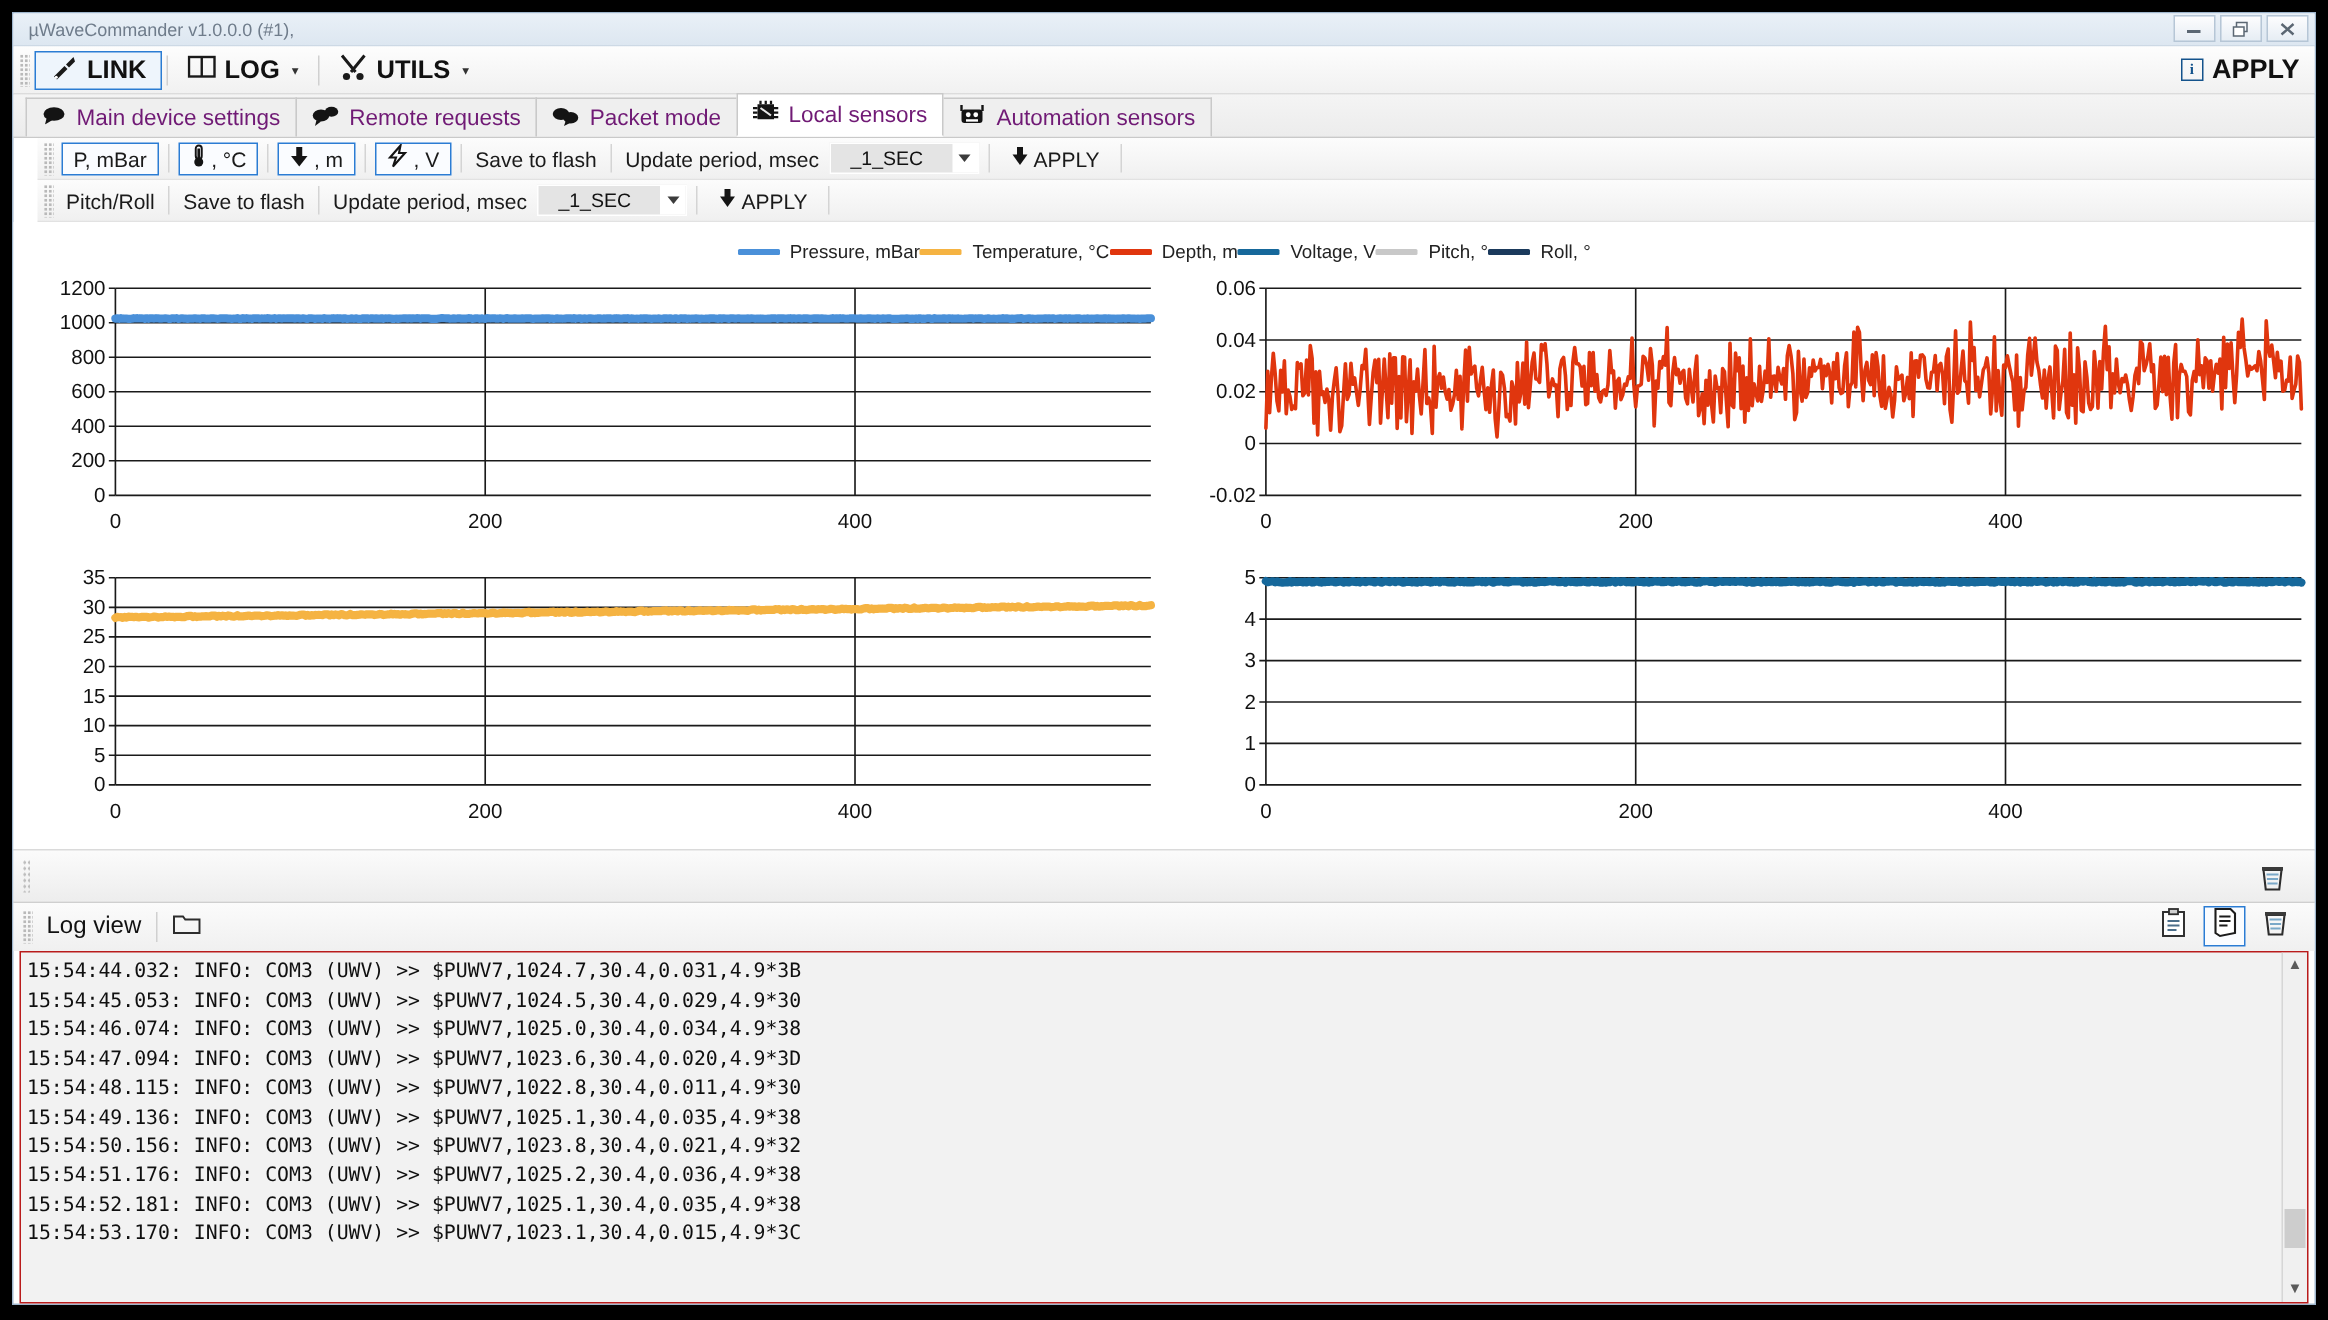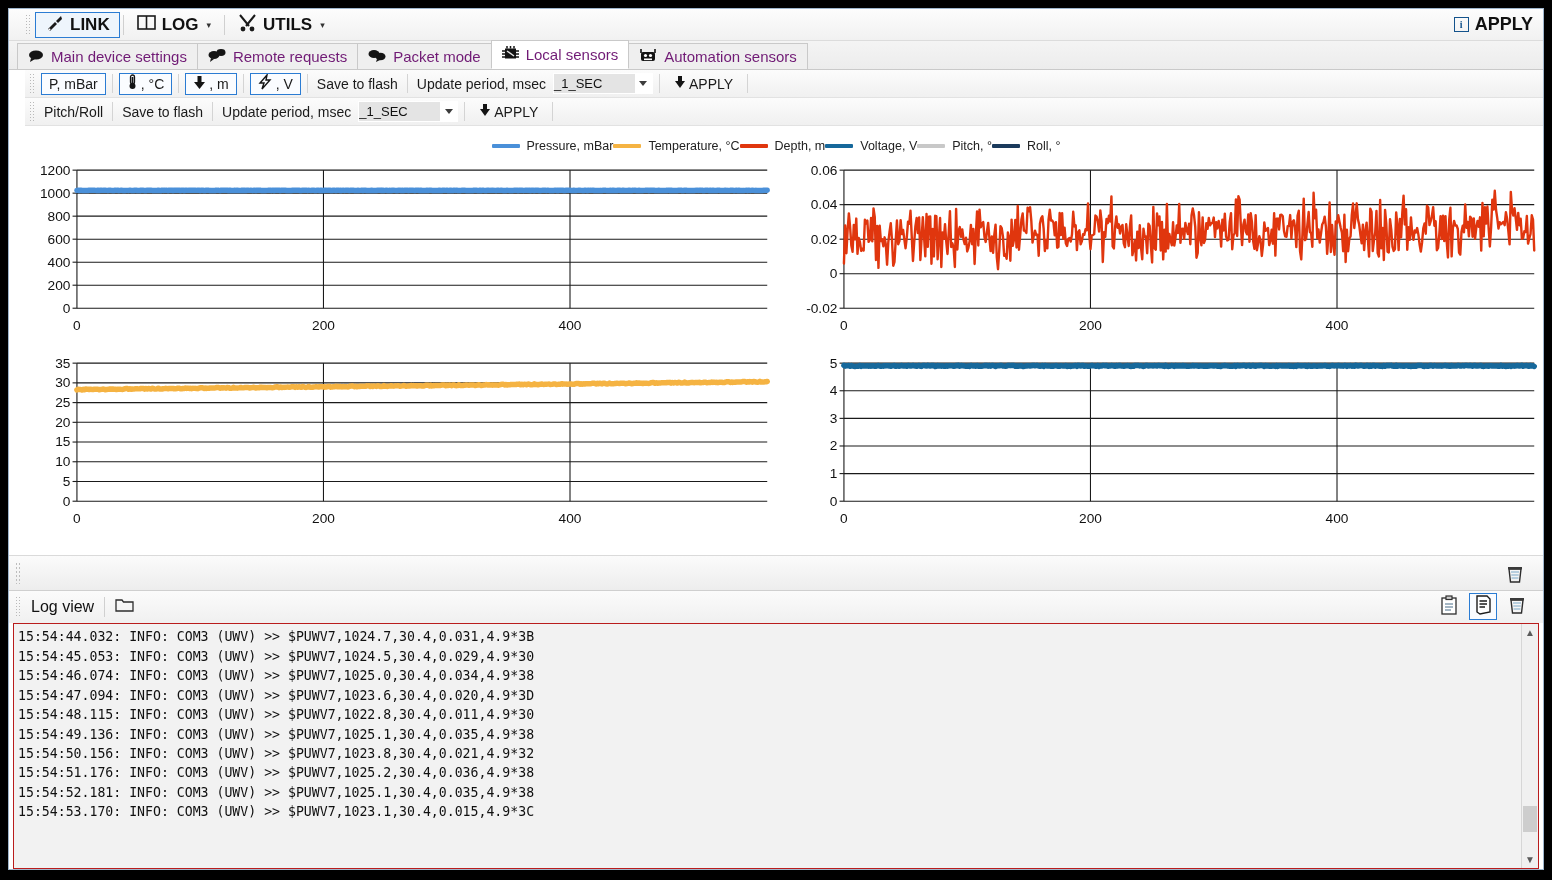--- a/index.html
+++ b/index.html
@@ -39,21 +39,21 @@
     display: flex; align-items: center; justify-content: center;
     font-size: 11px; color: #5b6773;
   }
   .wb svg { display: block; }
   
   .menustrip {
     height: 32px;
     background: linear-gradient(#fdfdfd, #f1f1f1);
     border-bottom: 1px solid #dcdcdc;
     display: flex; align-items: center;
-    padding-left: 16px;
+    padding-left: 4px;
     position: relative;
     flex: 0 0 auto;
   }
   .gripper {
     width: 7px; height: 22px;
     background-image: radial-gradient(#b9b9b9 40%, transparent 41%);
     background-size: 3px 3px;
     margin-right: 3px;
   }
   .menubtn {
@@ -120,21 +120,21 @@
   .tbsep { width: 1px; height: 19px; background: #d4d4d4; margin: 0 4px; }
   .tlabel { padding: 0 5px; white-space: nowrap; }
   .combo {
     display: flex; align-items: center;
     height: 21px; width: 100px;
     border: 1px solid #ffffff;
     background: #e4e4e4;
     margin: 0 2px;
     position: relative;
   }
-  .combo .val { font-size: 13px; padding-left: 0; color: #111; }
+  .combo .val { font-size: 13px; padding-left: 13px; color: #111; }
   .combo .arrowbox {
     position: absolute; right: 0; top: 0; bottom: 0; width: 17px;
     background: #ffffff;
     display: flex; align-items: center; justify-content: center;
   }
   .combo .arrowbox i {
     border-left: 4px solid transparent; border-right: 4px solid transparent;
     border-top: 5px solid #3c3c3c; display: block;
   }
   
@@ -223,20 +223,41 @@
     position: relative;
   }
   .sb-arrow { height: 17px; display: flex; align-items: center; justify-content: center; color: #5a5a5a; font-size: 10px; }
   .sb-thumb { position: absolute; left: 1px; right: 1px; bottom: 36px; height: 26px; background: #cdcdcd; }
 </style>
 </head>
 <body>
 
 <div id="app">
 
+  <div class="titlebar">
+    <span class="title">µWaveCommander v1.0.0.0 (#1),</span>
+    <div class="wincontrols">
+      <div class="wb">
+        <svg width="12" height="10">
+            <rect x="1" y="6" width="9" height="2" fill="#5b6773"></rect>
+          </svg>
+      </div>
+      <div class="wb">
+        <svg width="12" height="11">
+            <rect x="3" y="1" width="7" height="6" fill="none" stroke="#5b6773"></rect>
+            <rect x="1" y="4" width="7" height="6" fill="#fff" stroke="#5b6773"></rect>
+          </svg>
+      </div>
+      <div class="wb">
+        <svg width="12" height="11">
+            <path d="M2 2 L10 9 M10 2 L2 9" stroke="#5b6773" stroke-width="1.6" fill="none"></path>
+          </svg>
+      </div>
+    </div>
+  </div>
 
   <div class="menustrip">
     <div class="gripper"></div>
 
     <div class="menubtn sel">
       <span>
         <svg width="19" height="19" viewBox="0 0 19 19">
             <path d="M3 16 L10 9 L12 11 L5 18 Z" fill="#1a1a1a"></path>
             <path d="M11 8 L16 3 L17 6 L13 10 Z" fill="#1a1a1a"></path>
             <circle cx="4.5" cy="16.5" r="1" fill="#fff"></circle>

